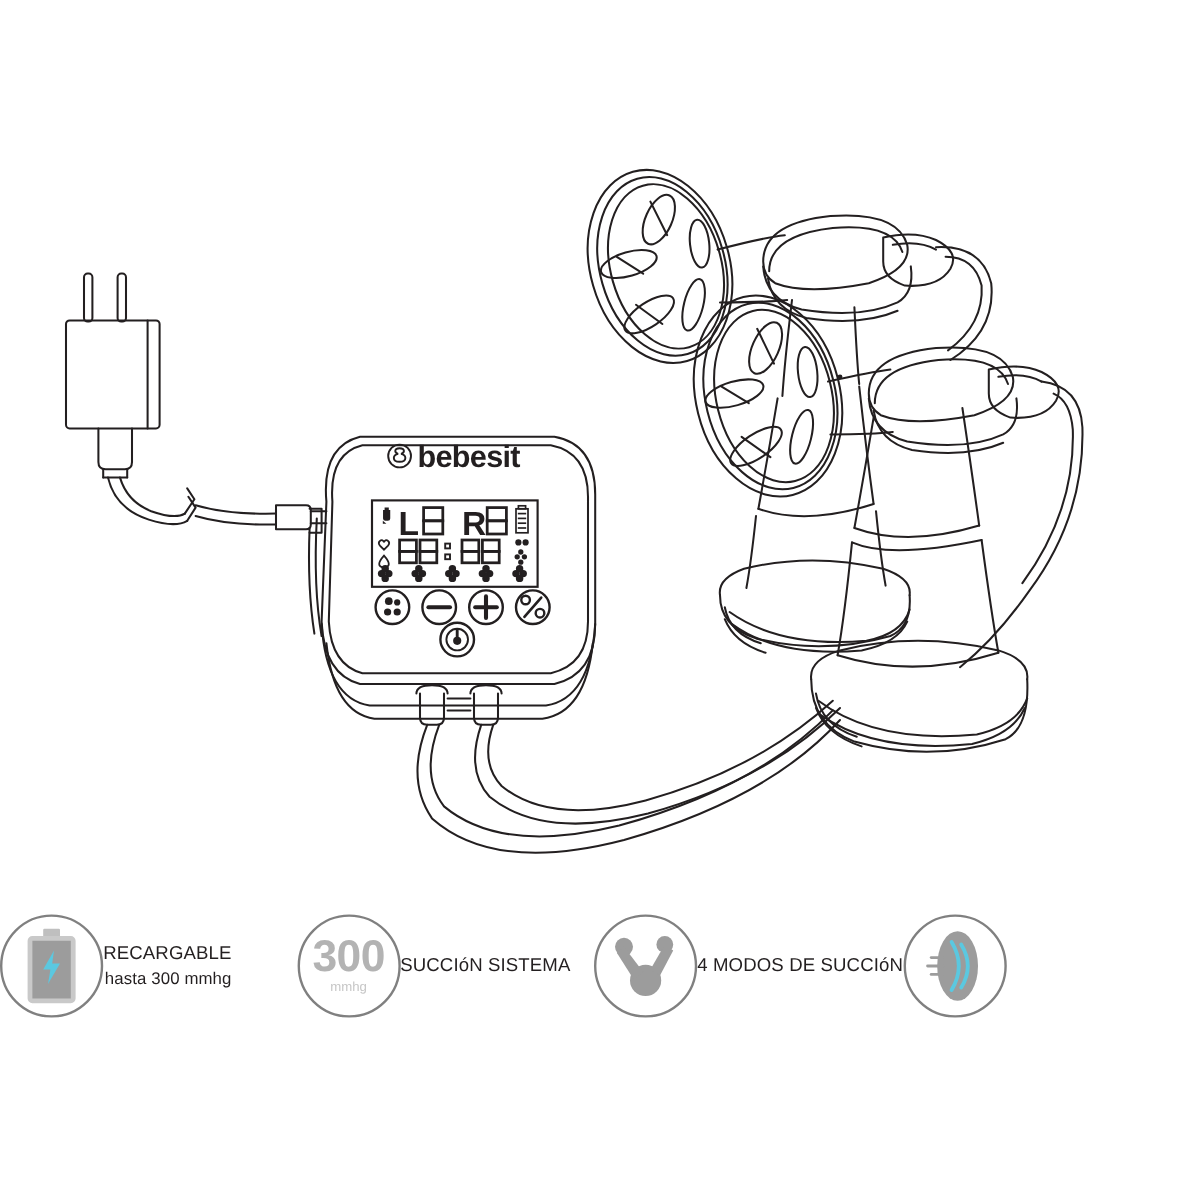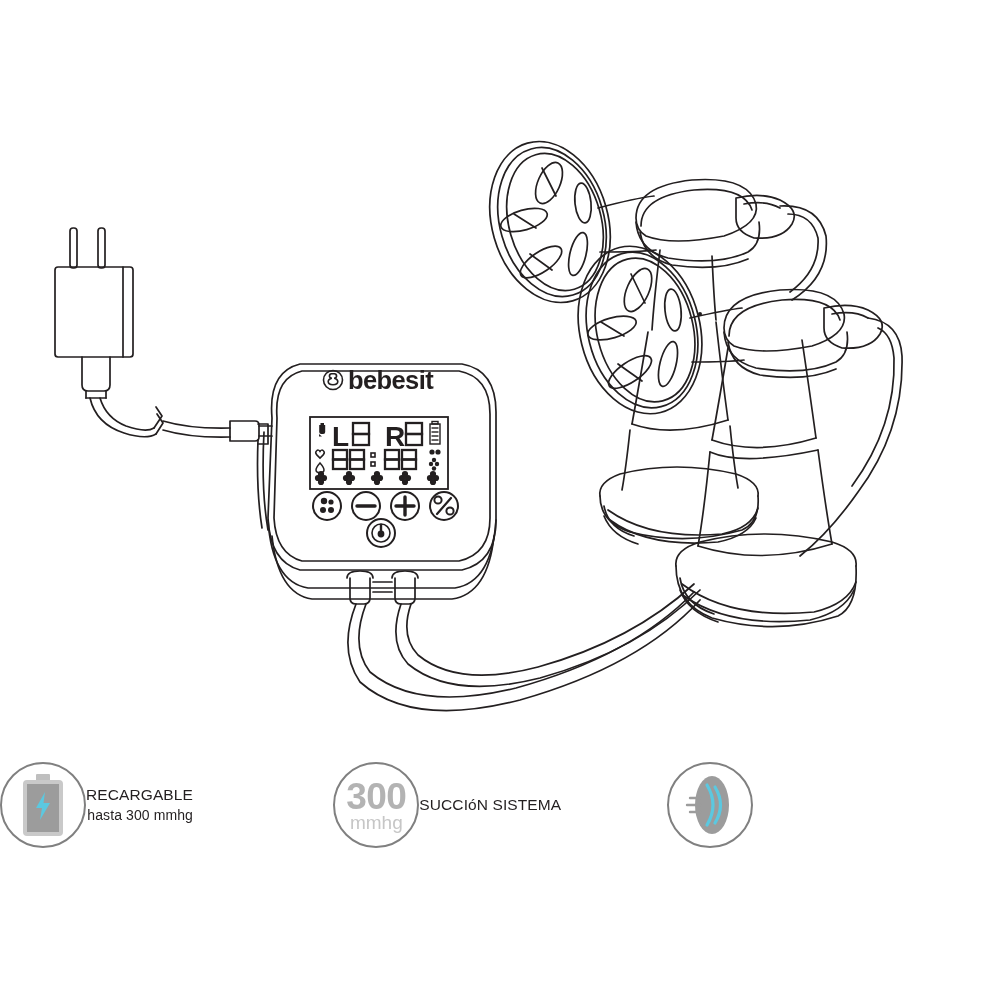--- a/index.html
+++ b/index.html
@@ -55,21 +55,21 @@
     border:4px solid #c9c9c9;border-radius:4px;background:#9c9c9c;
     box-sizing:border-box;
   }
   .bolt{position:absolute;left:9px;top:16px;}
 
   
   .num300{
     color:#b3b3b3;font-size:37px;font-weight:bold;line-height:34px;
     text-align:center;letter-spacing:-.5px;
   }
-  .mmhg{color:#c6c6c6;font-size:19px;line-height:16px;text-align:center;margin-top:1px;}
+  .mmhg{color:#c6c6c6;font-size:11px;line-height:16px;text-align:center;margin-top:1px;}
 </style>
 </head>
 <body>
 
 <div id="stage">
 
   <svg class="svg-layer" viewBox="0 0 1000 1000">
     <g fill="none" stroke="#231f20" stroke-width="1.7" stroke-linecap="round" stroke-linejoin="round">
 
       <g>
@@ -406,20 +406,36 @@
         <div>
           <div class="num300">300</div>
           <div class="mmhg">mmhg</div>
         </div>
       </div>
       <div class="feat-label">
         <span>SUCCIóN SISTEMA</span>
       </div>
     </div>
 
+    <div class="feature">
+      <div class="feat-circle">
+        <svg width="60" height="58" viewBox="0 0 60 58">
+          <g fill="#9c9c9c">
+            <circle cx="30" cy="41" r="13"></circle>
+            <circle cx="12" cy="13" r="7.5"></circle>
+            <circle cx="46" cy="11" r="7"></circle>
+            <path d="M12 13 L28 34 L20 40 L6 18 Z"></path>
+            <path d="M46 11 L34 32 L42 37 L53 16 Z"></path>
+          </g>
+        </svg>
+      </div>
+      <div class="feat-label">
+        <span>4 MODOS DE  SUCCIóN</span>
+      </div>
+    </div>
 
     <div class="feature">
       <div class="feat-circle">
         <svg width="58" height="66" viewBox="0 0 58 66">
           <ellipse cx="31" cy="33" rx="17" ry="29" fill="#9c9c9c"></ellipse>
           <g fill="none" stroke="#5bc8e0" stroke-width="3.2" stroke-linecap="round">
             <path d="M26 13 Q38 33 26 53"></path>
             <path d="M34 15 Q45 33 34 51"></path>
           </g>
           <g stroke="#9c9c9c" stroke-width="2.4" stroke-linecap="round">

